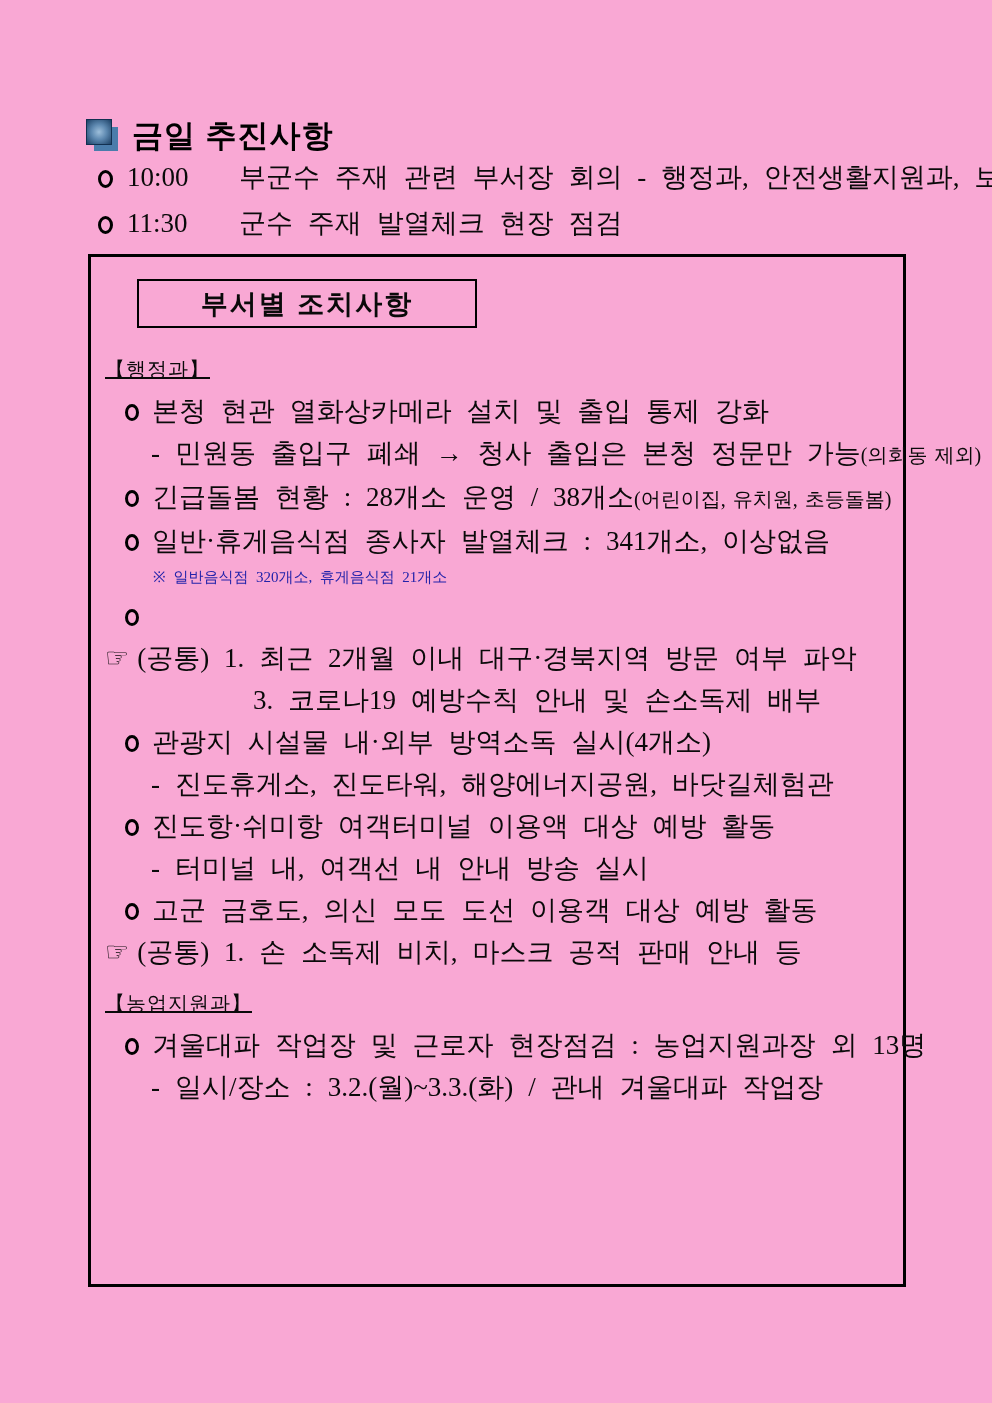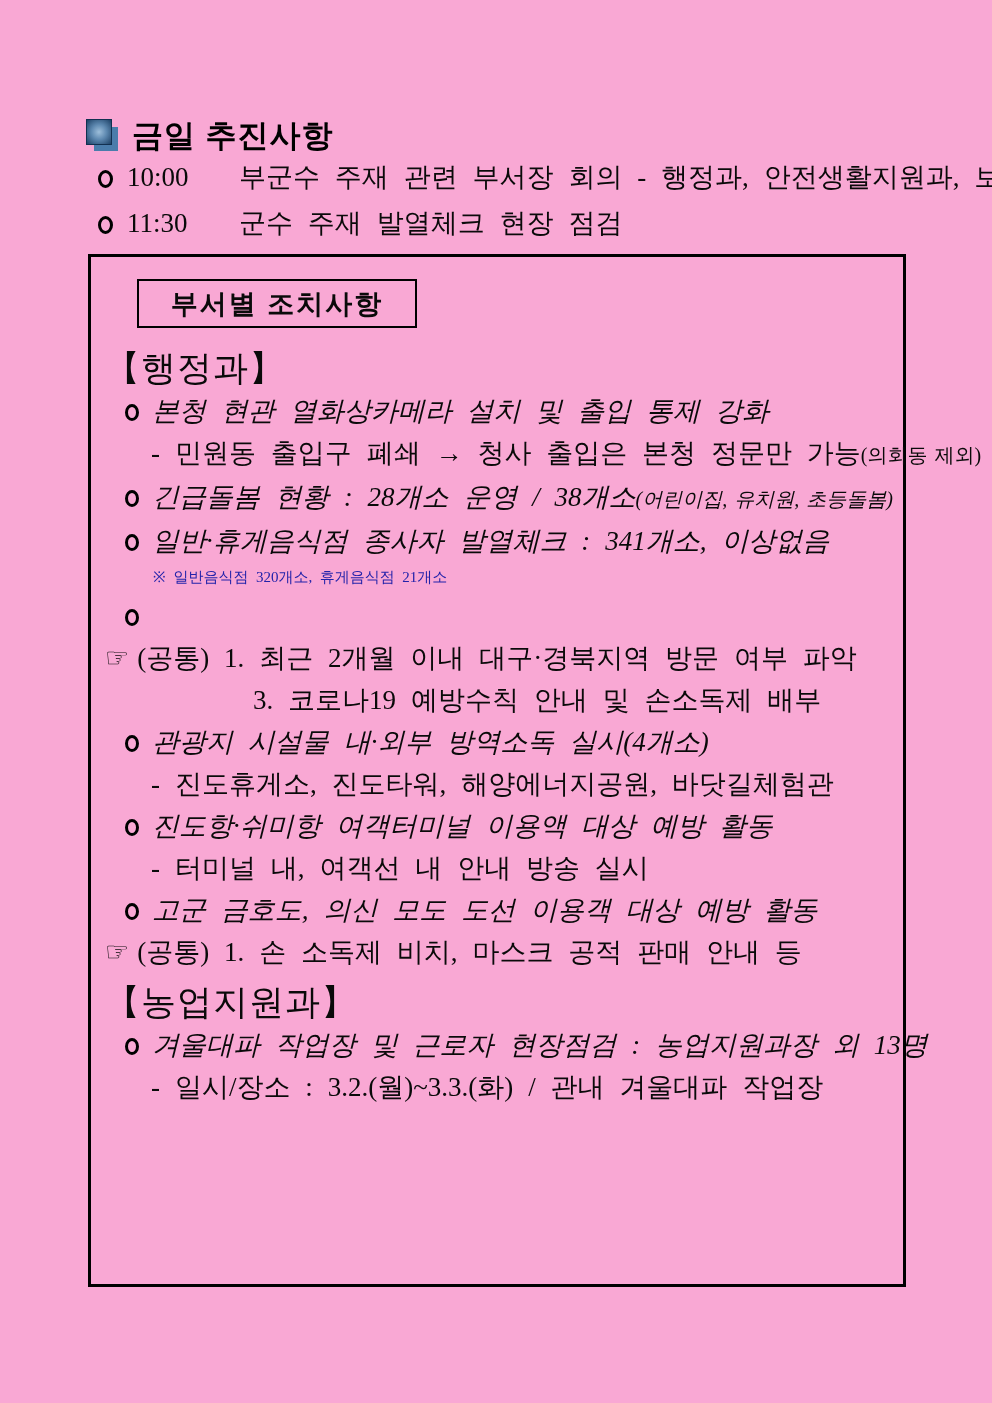--- a/index.html
+++ b/index.html
@@ -54,32 +54,32 @@
   .big-box {
     margin-left: 88px;
     margin-top: 14px;
     width: 818px;
     height: 1033px;
     border: 3px solid #000;
     padding: 22px 20px 0 14px;
   }
   .box-title {
     margin-left: 32px;
-    width: 280px;
+    width: 340px;
     height: 49px;
     border: 2px solid #000;
     display: flex; align-items: center; justify-content: center;
     font-family: "Liberation Sans", "DejaVu Sans", sans-serif;
     font-size: 27px; font-weight: 700; letter-spacing: 2px;
     margin-bottom: 24px;
   }
 
-  .sec-header { font-size: 35px; line-height: 34px; margin-top: 17px; letter-spacing: 1px; white-space: nowrap; }
+  .sec-header { font-size: 20px; line-height: 34px; margin-top: 17px; letter-spacing: 1px; white-space: nowrap; text-decoration: underline; }
   .line { font-size: 27px; line-height: 34px; margin-top: 8px; word-spacing: 0.30em; white-space: nowrap; }
-  .line.bullet  { padding-left: 20px; font-style: italic; }
+  .line.bullet  { padding-left: 20px; }
   .line.dash    { padding-left: 46px; }
   .line.pointer { padding-left: 0px; }
   .line.cont    { padding-left: 148px; }
   .line.note    { padding-left: 48px; font-size: 15px; line-height: 28px; color: #2222aa; margin-top: 5px; word-spacing: 0.25em; }
   .cmark2 {
     display: inline-block; width: 14px; height: 17px;
     border: 3px solid #000; border-radius: 50%;
     vertical-align: -1px; margin-right: 13px;
   }
   .dmark { display: inline-block; min-width: 14px; margin-right: 10px; }

